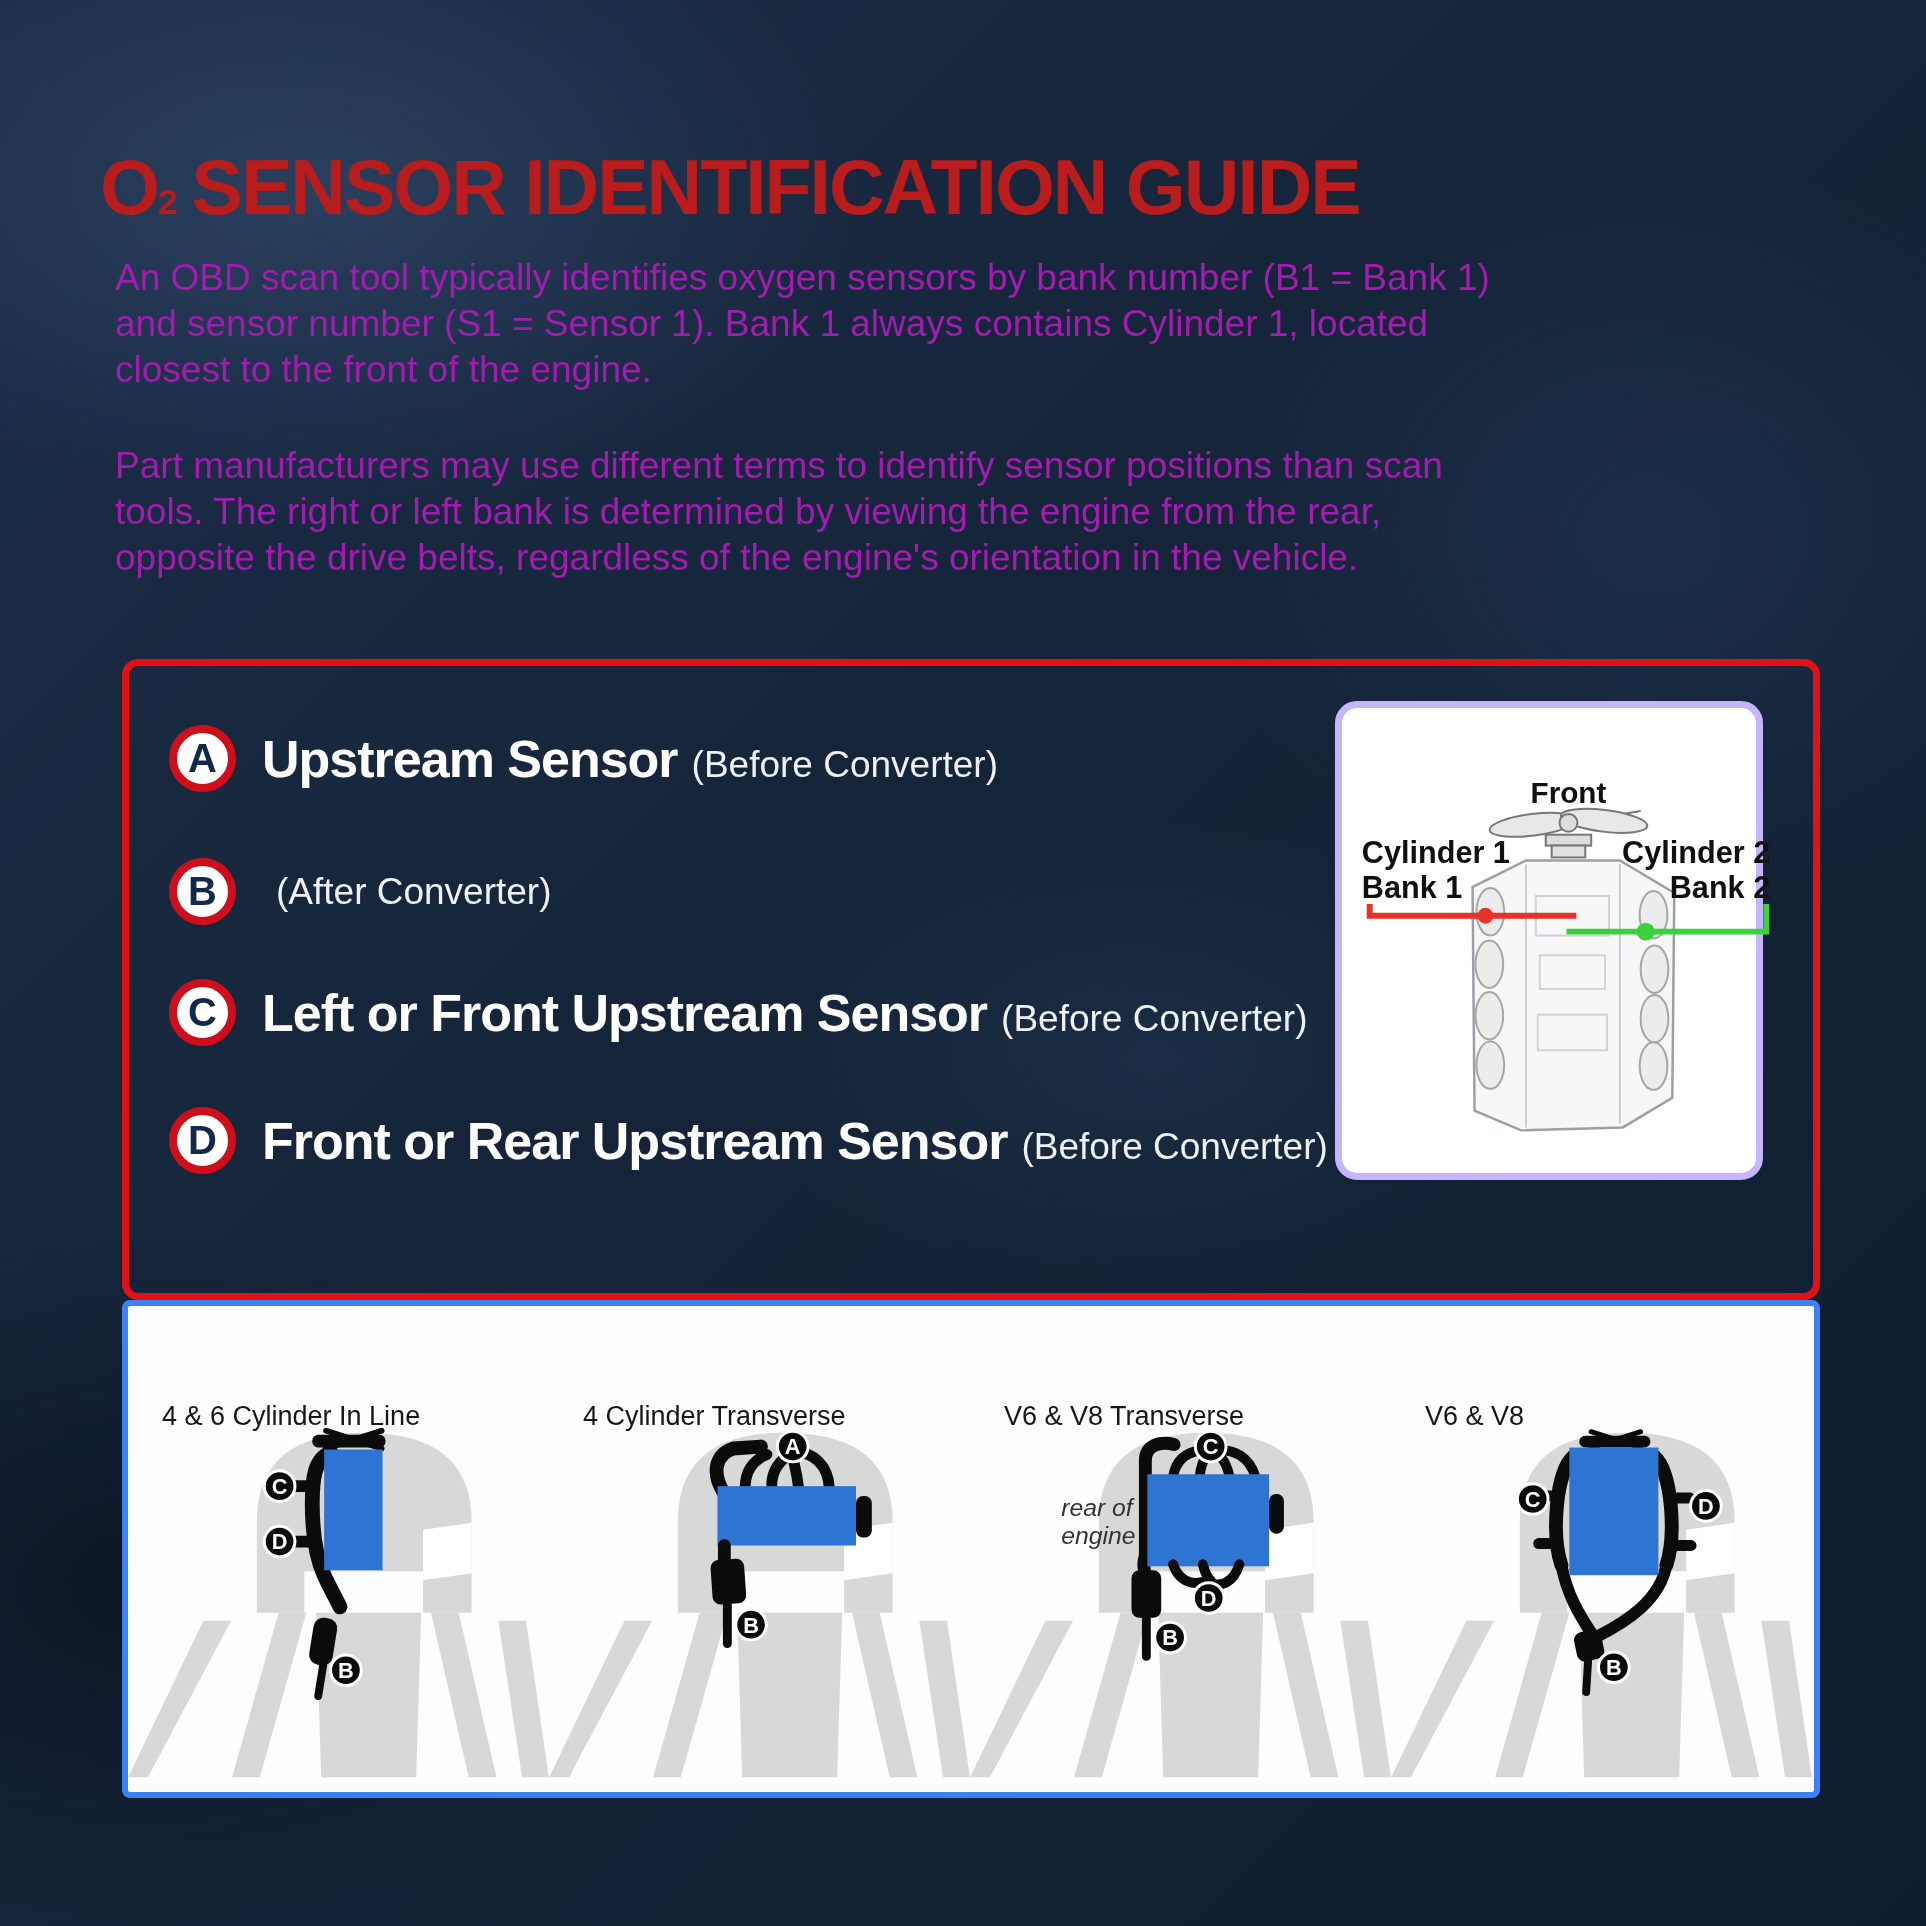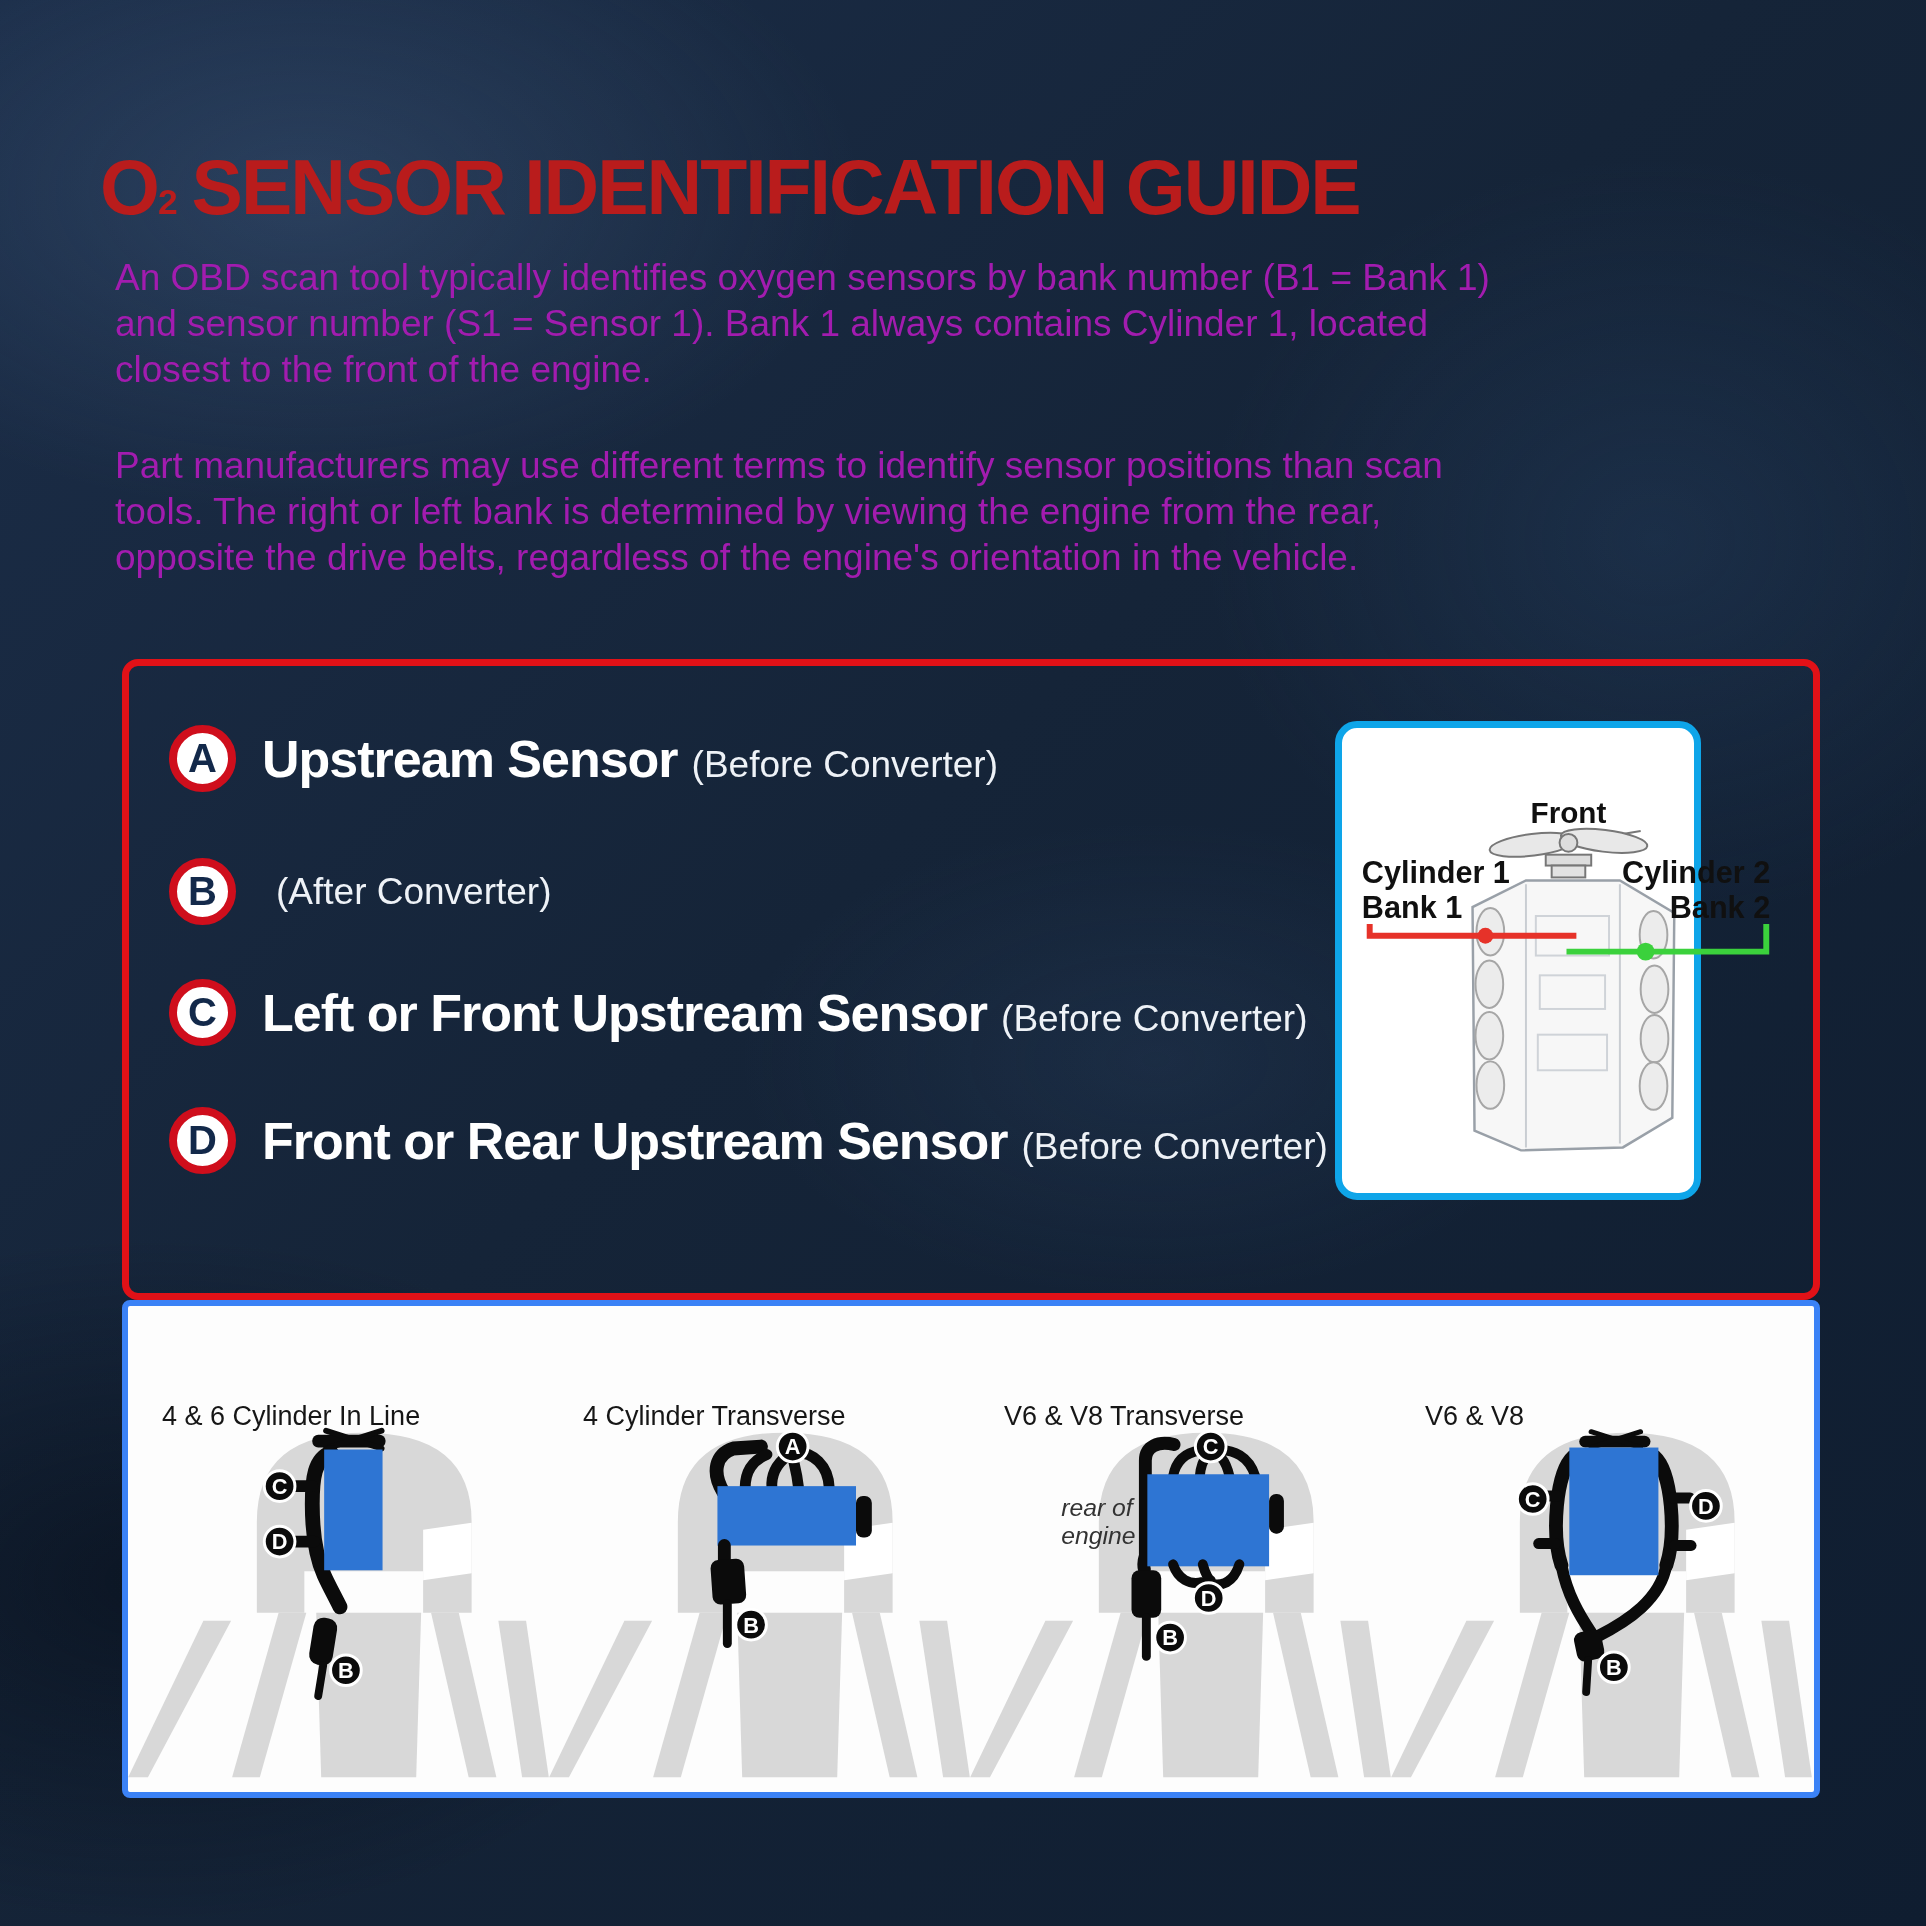--- a/index.html
+++ b/index.html
@@ -36,22 +36,22 @@
   .lbadge{
     width:67px;height:67px;box-sizing:border-box;border-radius:50%;
     background:#ffffff;border:8px solid #cf0e1c;color:#13294a;
     font-size:40px;font-weight:800;display:flex;align-items:center;justify-content:center;
     flex:0 0 auto;
   }
   .ltext{display:flex;align-items:baseline;margin-left:26px;white-space:nowrap;}
   .ltitle{color:#ffffff;font-size:52px;font-weight:800;letter-spacing:-1px;}
   .lnote{color:#eef2f7;font-size:37px;font-weight:400;margin-left:14px;text-align:center;}
   .engine-inset{
-    position:absolute;left:1335px;top:701px;width:366px;height:479px;box-sizing:border-box;
-    background:#ffffff;border:7px solid #0ea5e9;border-radius:22px;margin-top:20px;
+    position:absolute;left:1335px;top:701px;width:428px;height:479px;box-sizing:border-box;
+    background:#ffffff;border:7px solid #c4b5fd;border-radius:22px;
   }
   .engine-inset svg{position:absolute;left:0;top:0;width:448px;height:465px;}
   .layouts-panel{
     position:absolute;left:122px;top:1300px;width:1698px;height:498px;box-sizing:border-box;
     background:#fdfdfd;border:6px solid #3b82f6;border-radius:8px;
     display:flex;
   }
   .layout-cell{position:relative;width:421px;height:484px;flex:0 0 auto;}
   .layout-label{
     position:absolute;left:34px;top:95px;font-size:27px;color:#161616;

